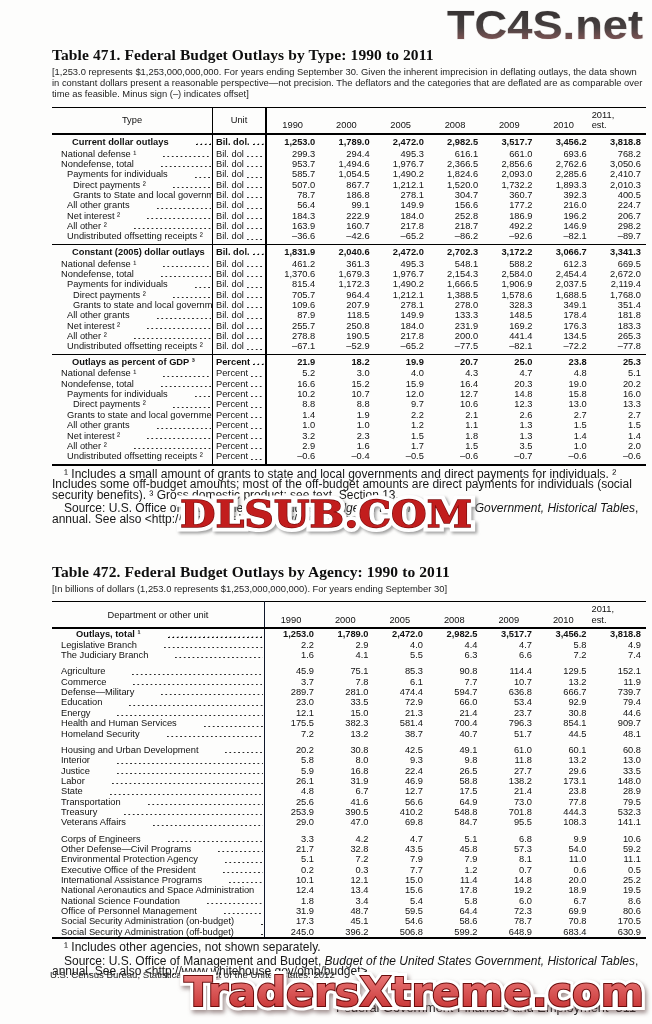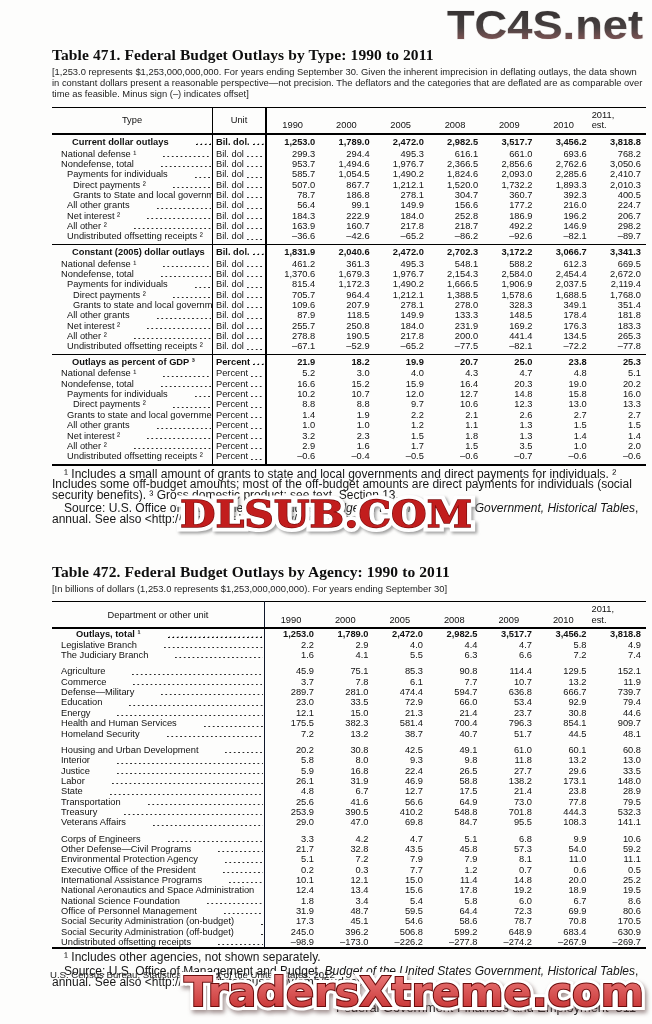--- a/index.html
+++ b/index.html
@@ -1162,35 +1162,20 @@
             </div>
           </td>
           <td class="c-val">245.0</td>
           <td class="c-val">396.2</td>
           <td class="c-val">506.8</td>
           <td class="c-val">599.2</td>
           <td class="c-val">648.9</td>
           <td class="c-val">683.4</td>
           <td class="c-val">630.9</td>
         </tr>
-        <tr class="dr">
-          <td class="c-label ind0">
-            <div class="cellflex">
-              <span class="lbl">Undistributed offsetting receipts</span>
-              <span class="leader"></span>
-            </div>
-          </td>
-          <td class="c-val">–98.9</td>
-          <td class="c-val">–173.0</td>
-          <td class="c-val">–226.2</td>
-          <td class="c-val">–277.8</td>
-          <td class="c-val">–274.2</td>
-          <td class="c-val">–267.9</td>
-          <td class="c-val">–269.7</td>
-        </tr>
       </tbody>
     </table>
 
   <p class="fn">¹ Includes other agencies, not shown separately.</p>
   <p class="fn"><span>Source: U.S. Office of Management and Budget, </span><span class="it">Budget of the United States Government, Historical Tables</span><span>, annual. See also &lt;http://www.whitehouse.gov/omb/budget&gt;.</span></p>
 
 </div>
 
 <svg class="wm wm-mid" width="316" height="54" viewBox="0 0 316 54">
   <text x="158" y="40" text-anchor="middle" font-size="37" font-weight="bold" font-family="DejaVu Serif, serif" fill="#ffffff" stroke="#ffffff" stroke-width="9" paint-order="stroke" textLength="292" lengthAdjust="spacingAndGlyphs">DLSUB.COM</text>

